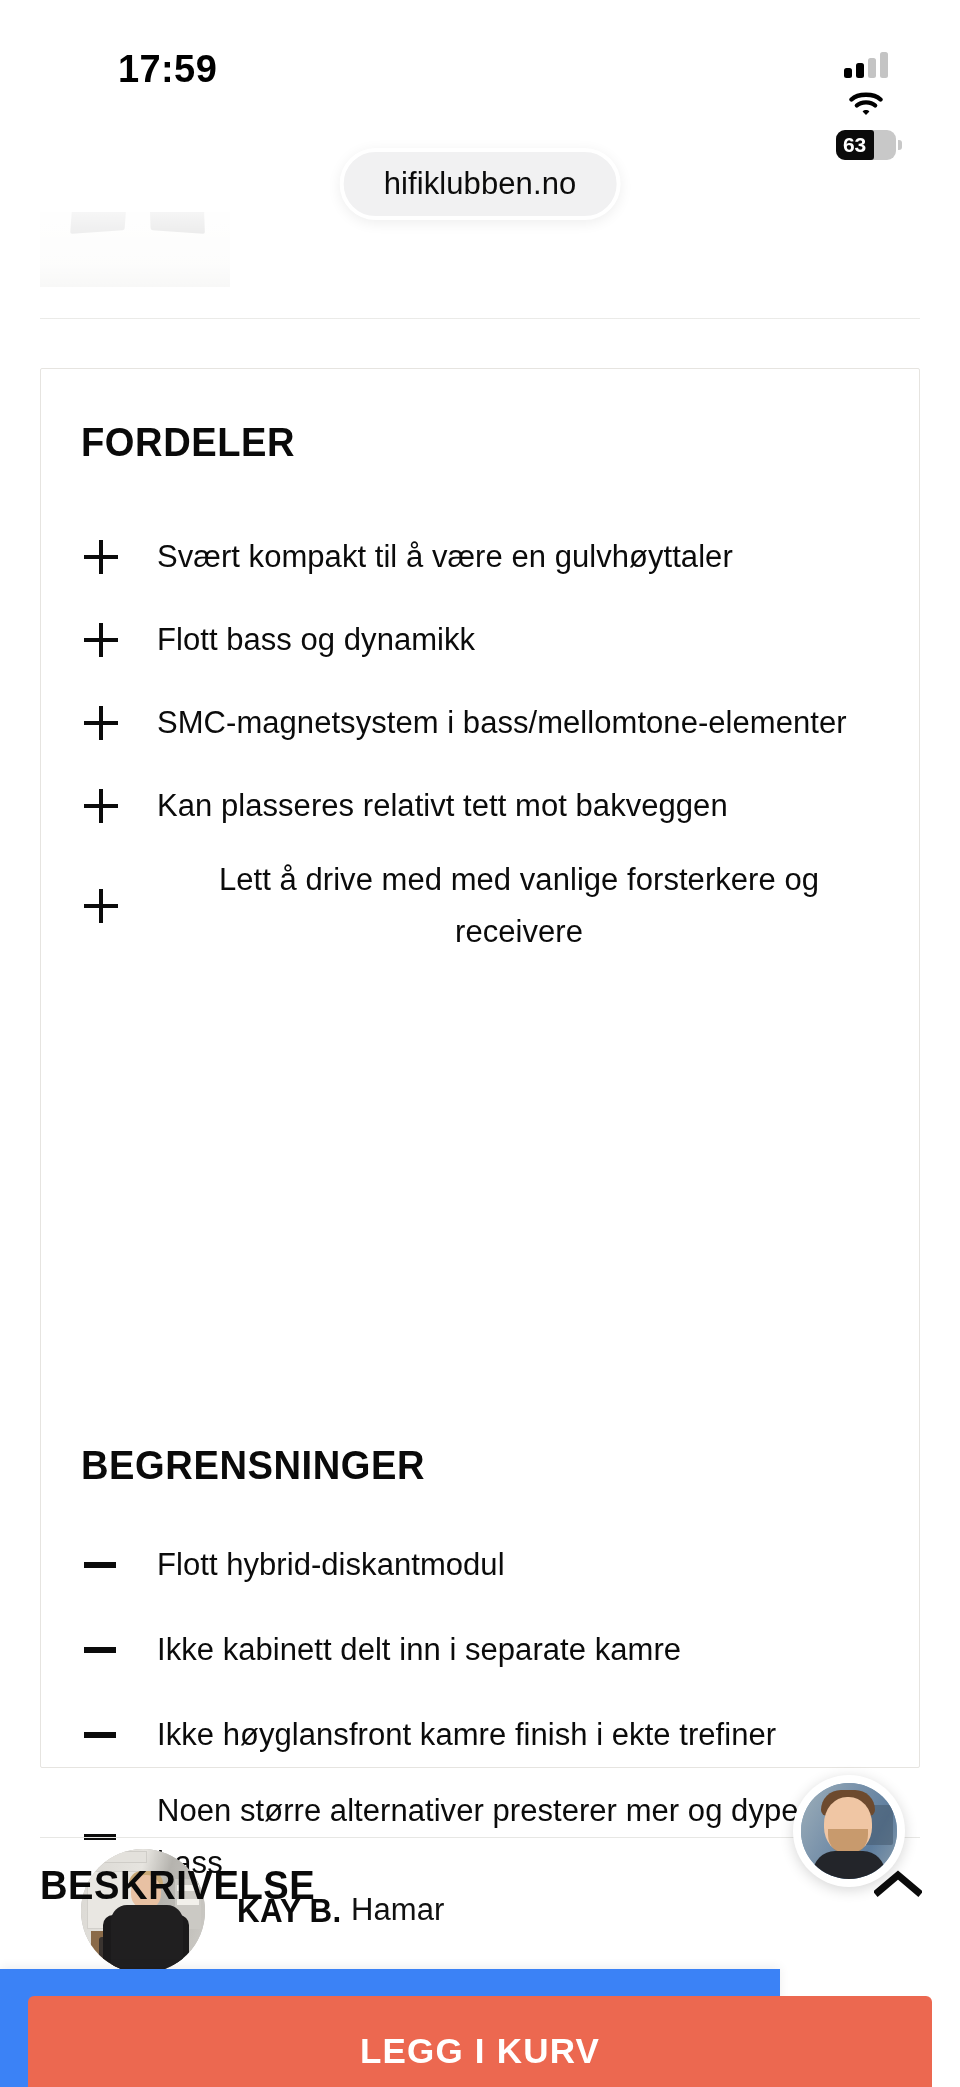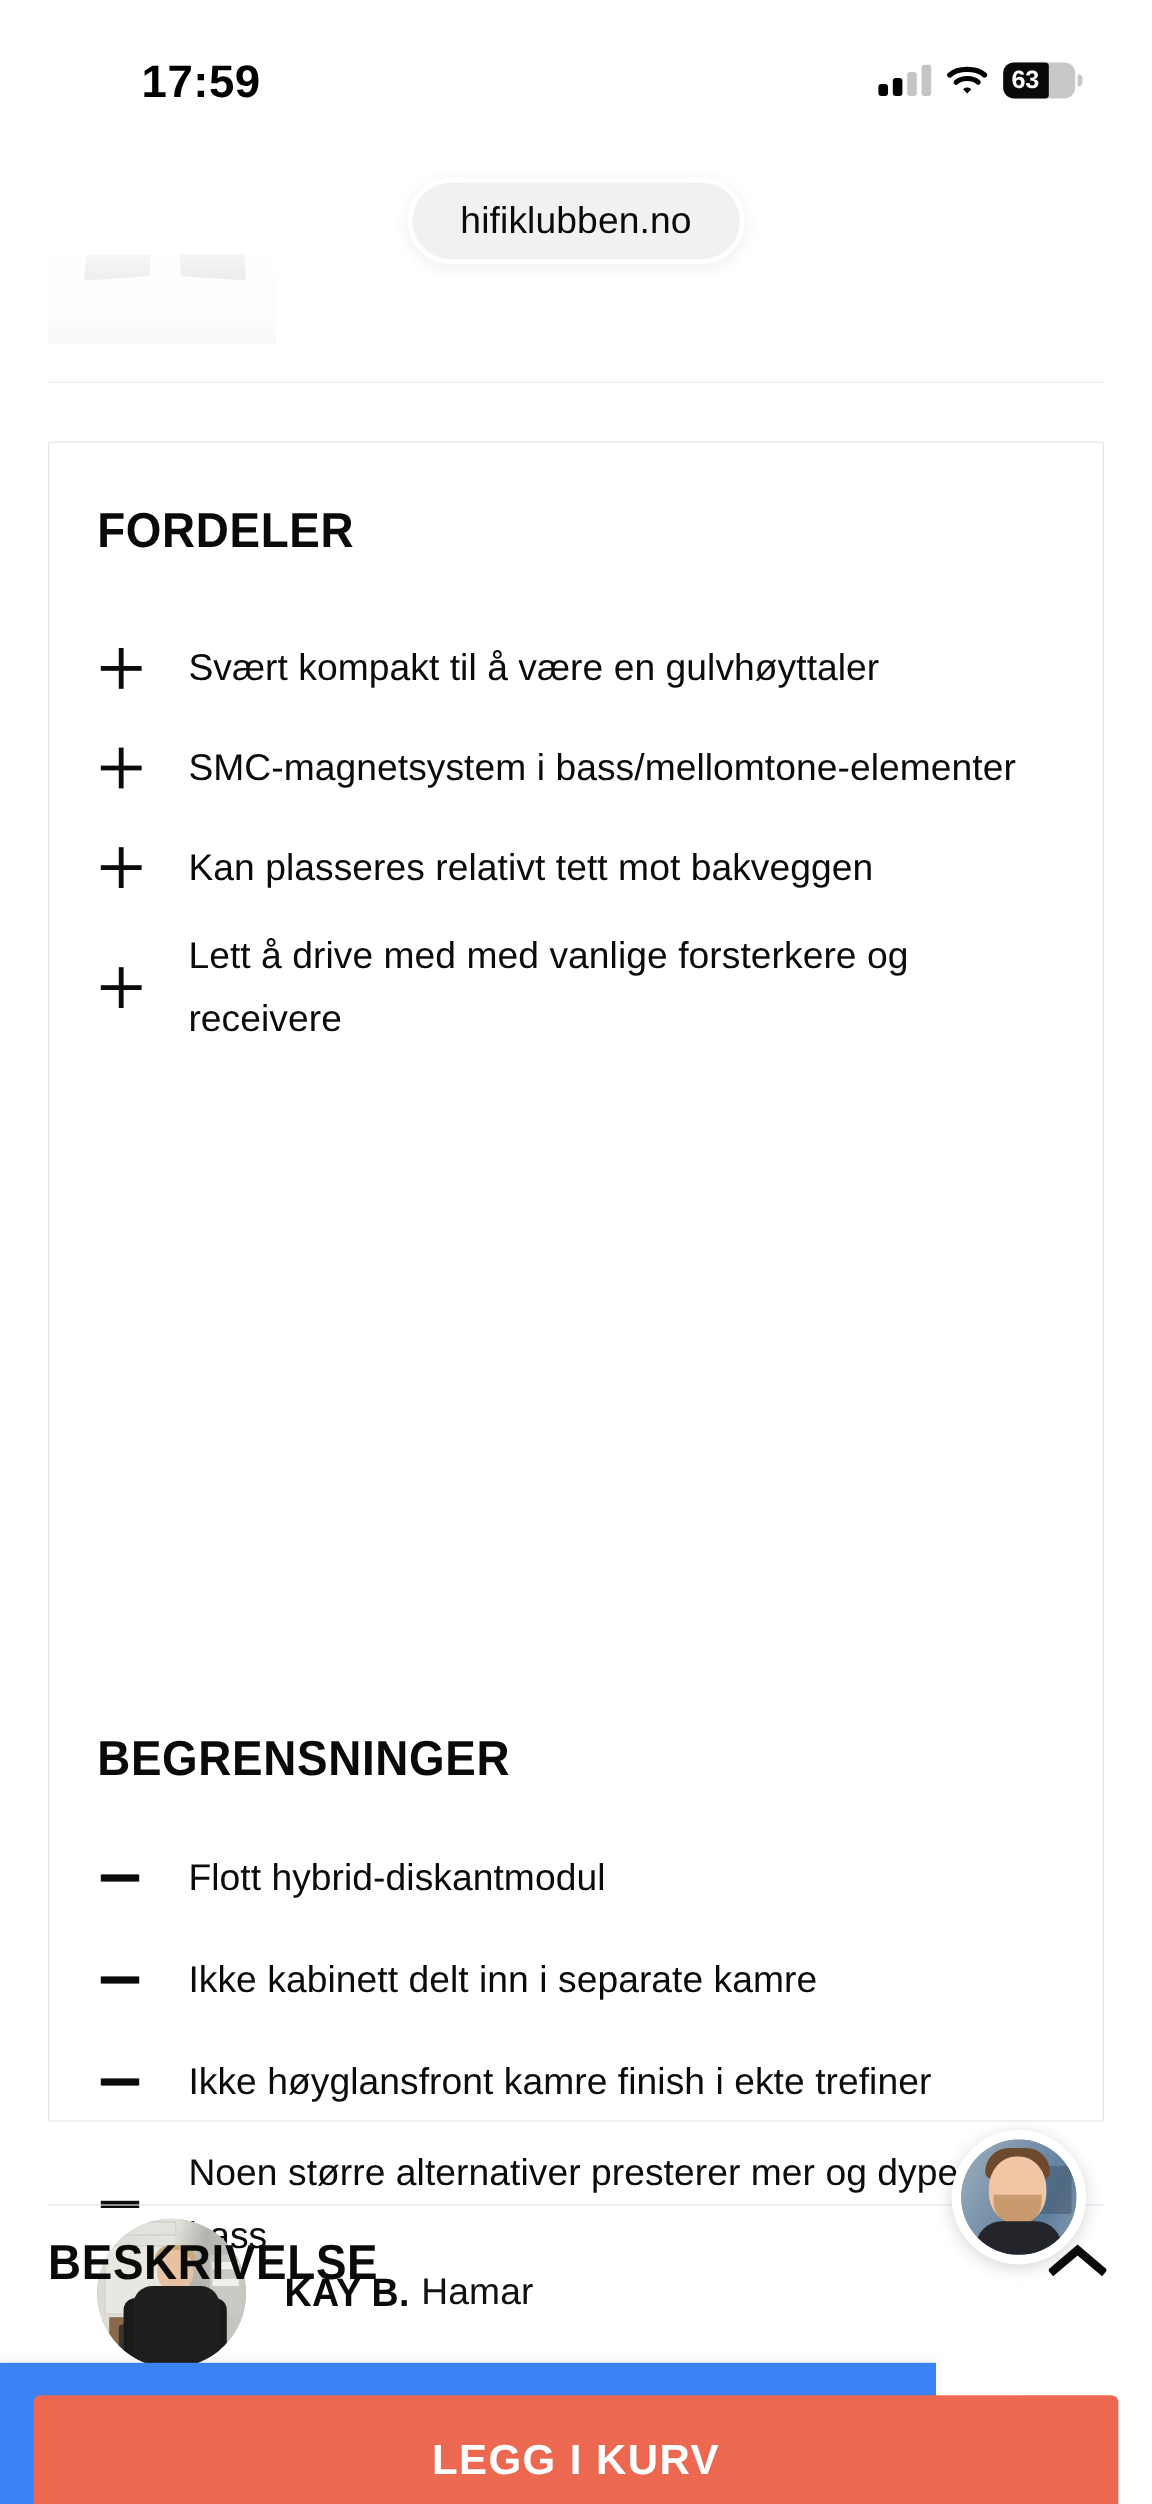--- a/index.html
+++ b/index.html
@@ -38,20 +38,21 @@
     color: #000;
     font-family: "Liberation Sans", sans-serif;
   }
   .status-right {
     position: absolute;
     right: 64px;
     top: 52px;
     display: flex;
     align-items: center;
     gap: 13px;
+    flex-direction: column;
   }
   .signal {
     display: flex;
     align-items: flex-end;
     gap: 4px;
     height: 26px;
   }
   .signal i {
     display: block;
     width: 8px;
@@ -218,21 +219,21 @@
     justify-content: flex-start;
     padding-left: 3px;
   }
   .row .txt {
     font-size: 31px;
     line-height: 52px;
     color: #0b0b0b;
     letter-spacing: 0.05px;
   }
 
-  .plus-list .row { margin-bottom: 13px; }
+  .plus-list .row { margin-bottom: 13px; text-align: center; }
   .minus-list .row { margin-bottom: 15px; }
 
   .icon-plus {
     position: relative;
     width: 34px;
     height: 34px;
   }
   .icon-plus:before, .icon-plus:after {
     content: "";
     position: absolute;
@@ -450,20 +451,26 @@
     <div class="card">
 
       <div class="section-title title-fordeler">FORDELER</div>
 
       <div class="plus-list">
         <div class="row">
           <span class="bullet">
               <span class="icon-plus"></span>
             </span>
           <span class="txt">Svært kompakt til å være en gulvhøyttaler</span>
+        </div>
+        <div class="row">
+          <span class="bullet">
+              <span class="icon-plus"></span>
+            </span>
+          <span class="txt">Flott bass og dynamikk</span>
         </div>
         <div class="row">
           <span class="bullet">
               <span class="icon-plus"></span>
             </span>
           <span class="txt">SMC-magnetsystem i bass/mellomtone-elementer</span>
         </div>
         <div class="row">
           <span class="bullet">
               <span class="icon-plus"></span>

